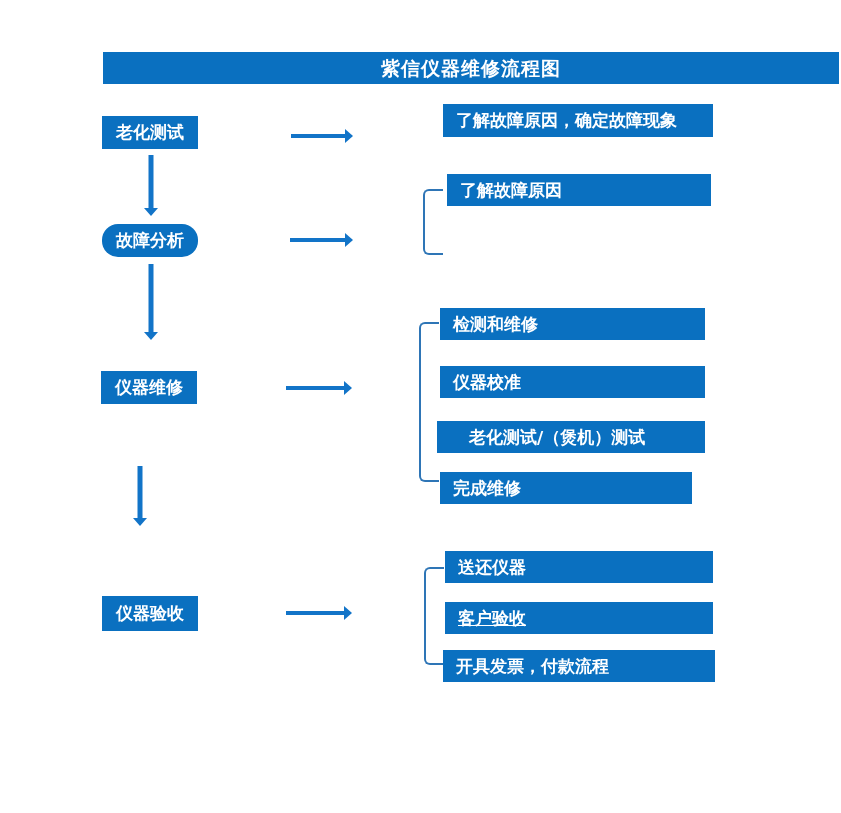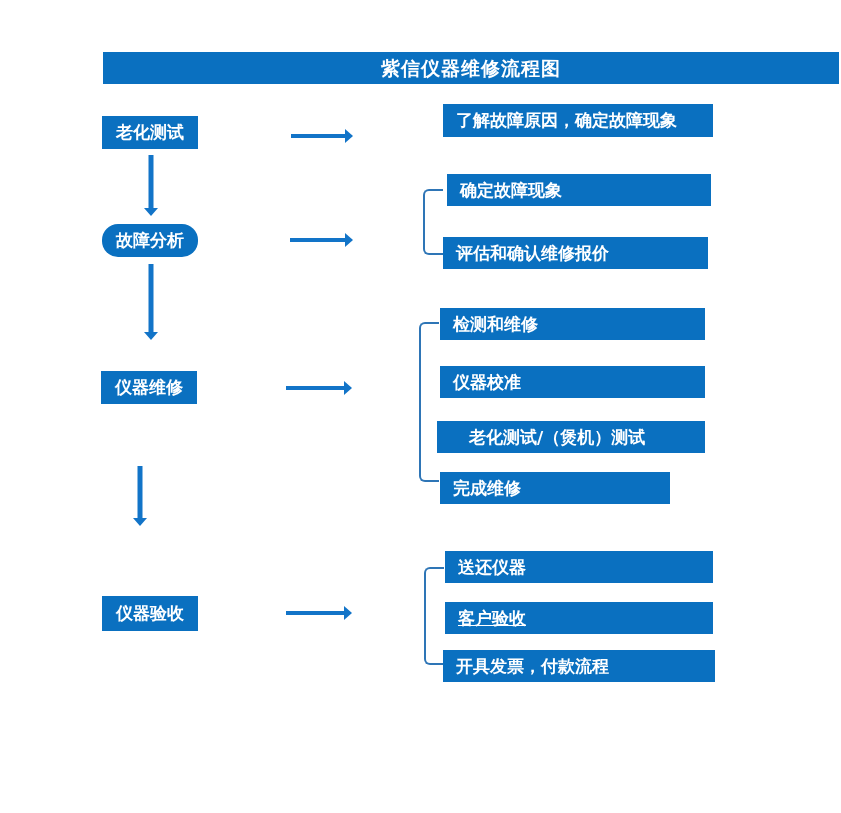--- a/index.html
+++ b/index.html
@@ -44,21 +44,21 @@
   }
   
   .g1a { left: 443px; top: 104px; width: 270px; height: 33px; line-height: 33px; }
   
   .g2a { left: 447px; top: 174px; width: 264px; }
   .g2b { left: 443px; top: 237px; width: 265px; }
   
   .g3a { left: 440px; top: 308px; width: 265px; }
   .g3b { left: 440px; top: 366px; width: 265px; }
   .g3c { left: 437px; top: 421px; width: 268px; padding-left: 32px; }
-  .g3d { left: 440px; top: 472px; width: 230px; }
+  .g3d { left: 440px; top: 472px; width: 252px; }
   
   .g4a { left: 445px; top: 551px; width: 268px; }
   .g4b { left: 445px; top: 602px; width: 268px; text-decoration: underline; }
   .g4c { left: 443px; top: 650px; width: 272px; }
 
   
   .varrow { position: absolute; width: 14px; }
   .varrow .shaft {
     position: absolute; top: 0; left: 50%;
     transform: translateX(-50%);
@@ -151,22 +151,21 @@
     <div class="shaft"></div>
     <div class="head"></div>
   </div>
 
   <div class="bracket br2"></div>
   <div class="bracket br3"></div>
   <div class="bracket br4"></div>
 
   <div class="bluebox step g1a">了解故障原因，确定故障现象</div>
 
-  <div class="bluebox step g2a">确定故障现象</div>
-  <div class="bluebox step g2b">评估和确认维修报价</div>
+  <div class="bluebox step g2a">了解故障原因</div>
 
   <div class="bluebox step g3a">检测和维修</div>
   <div class="bluebox step g3b">仪器校准</div>
   <div class="bluebox step g3c">老化测试/（煲机）测试</div>
   <div class="bluebox step g3d">完成维修</div>
 
   <div class="bluebox step g4a">送还仪器</div>
   <div class="bluebox step g4b">客户验收</div>
   <div class="bluebox step g4c">开具发票，付款流程</div>
 

